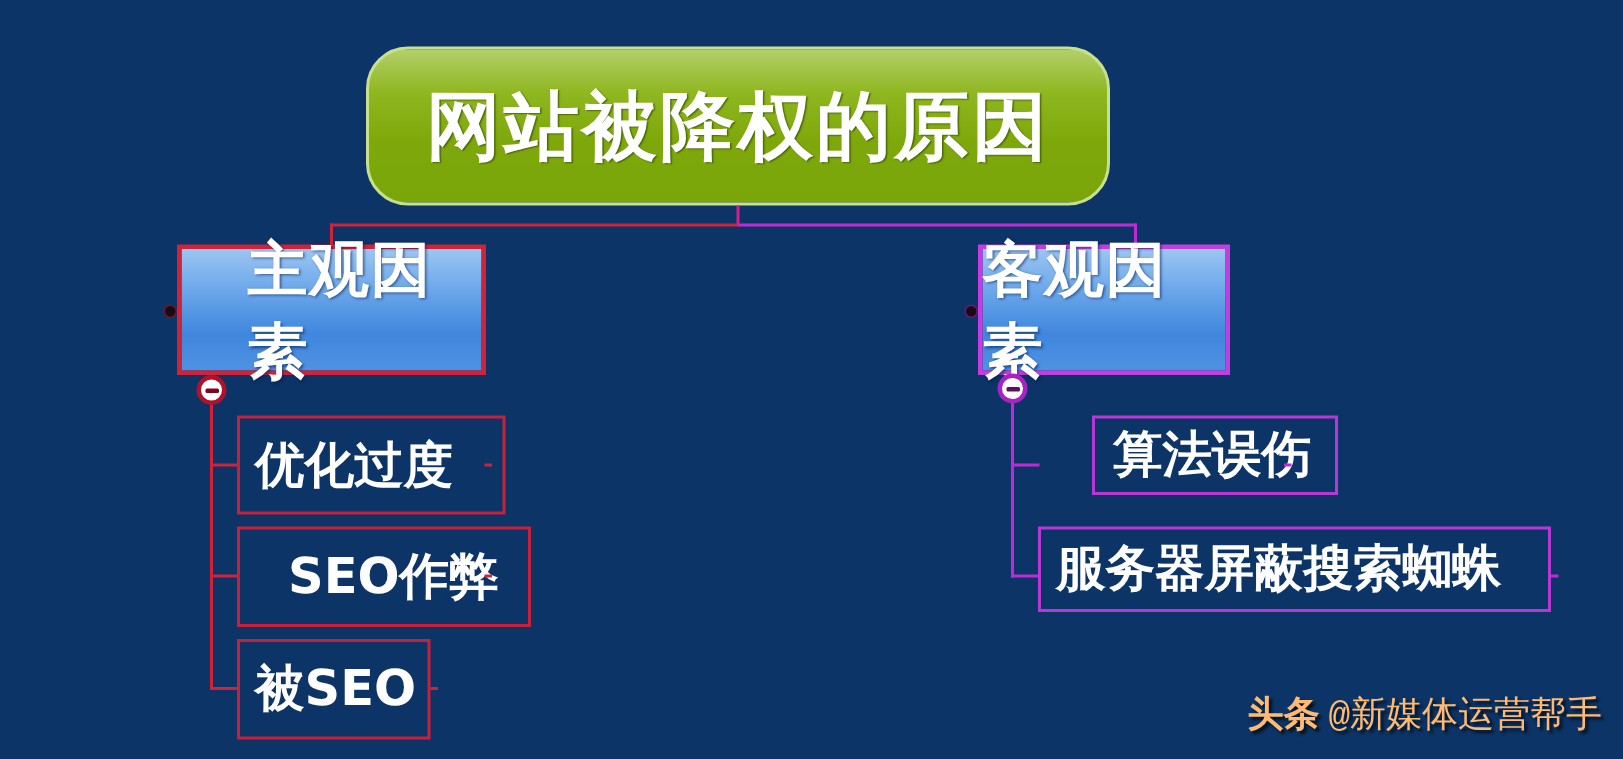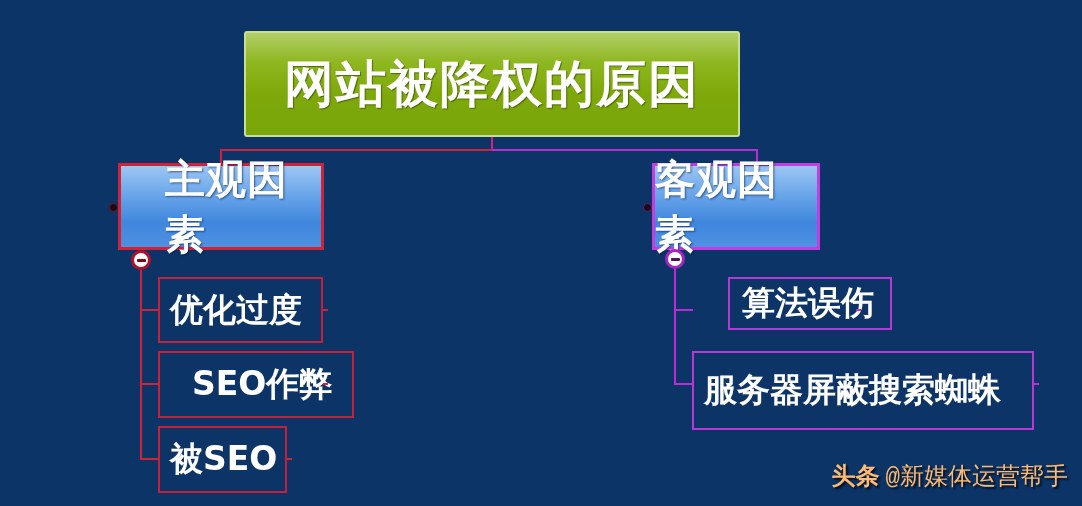--- a/index.html
+++ b/index.html
@@ -5,21 +5,21 @@
     html, body { margin: 0; padding: 0; }
     body {
       width: 1082px; height: 506px; overflow: hidden;
       background: #0c3466;
       position: relative;
       font-family: "DejaVu Sans", "Liberation Sans", sans-serif;
     }
     .abs { position: absolute; box-sizing: border-box; }
     .title-box {
       left: 244px; top: 31px; width: 496px; height: 106px;
-      border-radius: 3px;
+      border-radius: 28px;
       background: linear-gradient(180deg, #b3cf6a 0%, #8fb720 28%, #7ea80a 60%, #7aa60b 100%);
       border: 2px solid #c7df8f;
       display: flex; align-items: center; justify-content: center;
       color: #ffffff; font-weight: bold; font-size: 50px; letter-spacing: 2px;
       text-shadow: 1px 1px 1px rgba(40,60,0,0.6);
     }
     .line { position: absolute; }
     .red { background: #d0233a; }
     .purple { background: #c02ad6; }
     .cat-box {
@@ -74,21 +74,21 @@
 <div class="abs dot" style="left:109px; top:203px;"></div>
 <div class="abs cat-box cat-left">
   <span>主观因素</span>
 </div>
 <div class="line red" style="left:140px; top:266px; width:2px; height:194px;"></div>
 <div class="abs minus minus-left">
     <span></span>
   </div>
 
 <div class="line red" style="left:140px; top:309px; width:19px; height:2px;"></div>
-<div class="abs leaf leaf-red" style="left:158px; top:277px; width:165px; height:66px;">
+<div class="abs leaf leaf-red" style="left:158px; top:277px; width:179px; height:66px;">
   <span>优化过度</span>
 </div>
 <div class="stub red" style="left:323px; top:309px;"></div>
 
 <div class="line red" style="left:140px; top:383px; width:19px; height:2px;"></div>
 <div class="abs leaf leaf-red" style="left:158px; top:351px; width:196px; height:67px;padding-left:32px;">
   <span>SEO作弊</span>
 </div>
 <div class="stub red" style="left:323px; top:383px;"></div>
 
@@ -107,20 +107,20 @@
     <span></span>
   </div>
 
 <div class="line purple" style="left:674px; top:309px; width:19px; height:2px;"></div>
 <div class="abs leaf leaf-purple" style="left:728px; top:277px; width:164px; height:53px;padding-left:12px;">
   <span>算法误伤</span>
 </div>
 <div class="stub purple" style="left:856px; top:309px;"></div>
 
 <div class="line purple" style="left:674px; top:383px; width:19px; height:2px;"></div>
-<div class="abs leaf leaf-purple" style="left:692px; top:351px; width:342px; height:79px;">
+<div class="abs leaf leaf-purple" style="left:692px; top:351px; width:342px; height:57px;">
   <span>服务器屏蔽搜索蜘蛛</span>
 </div>
 <div class="stub purple" style="left:1034px; top:383px;"></div>
 
 <div class="abs watermark">
   <b>头条</b><span>@新媒体运营帮手</span>
 </div>
 
 </body></html>

